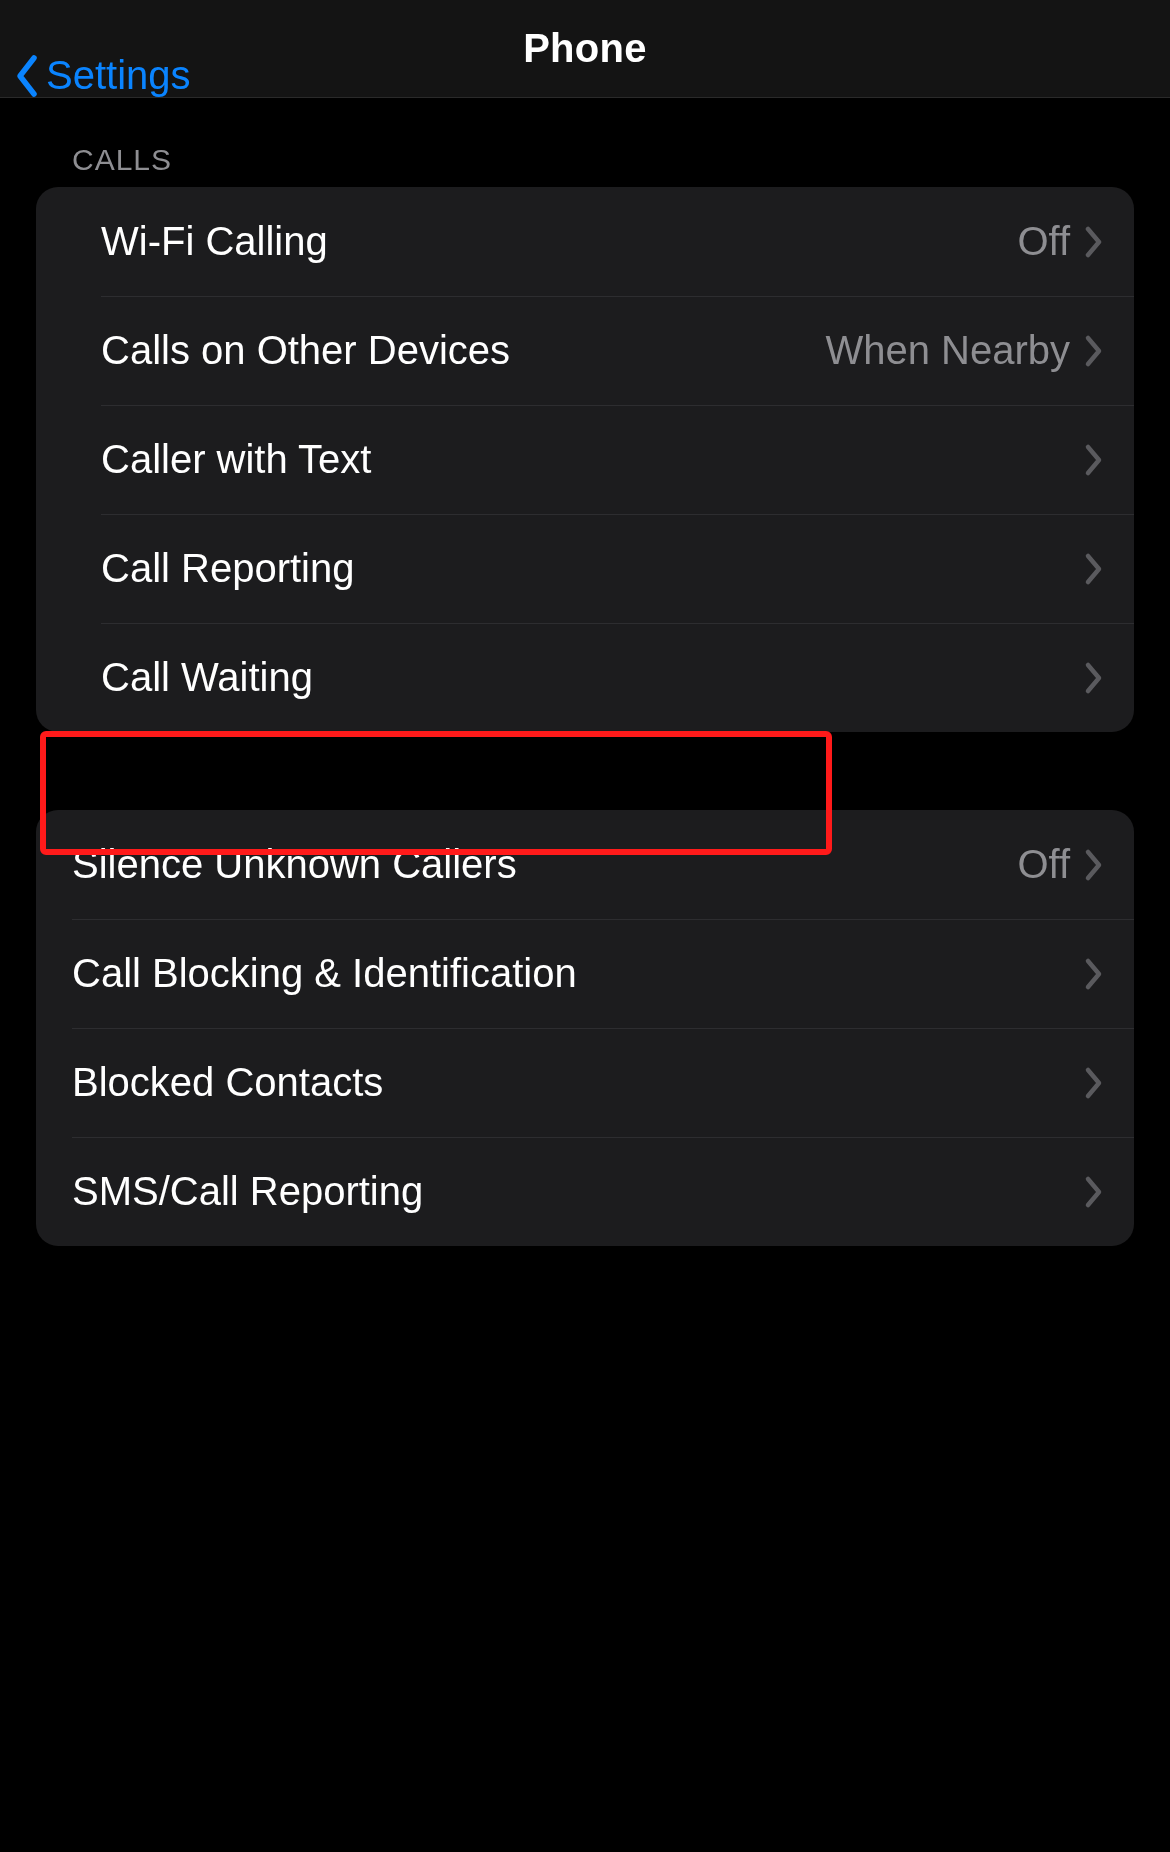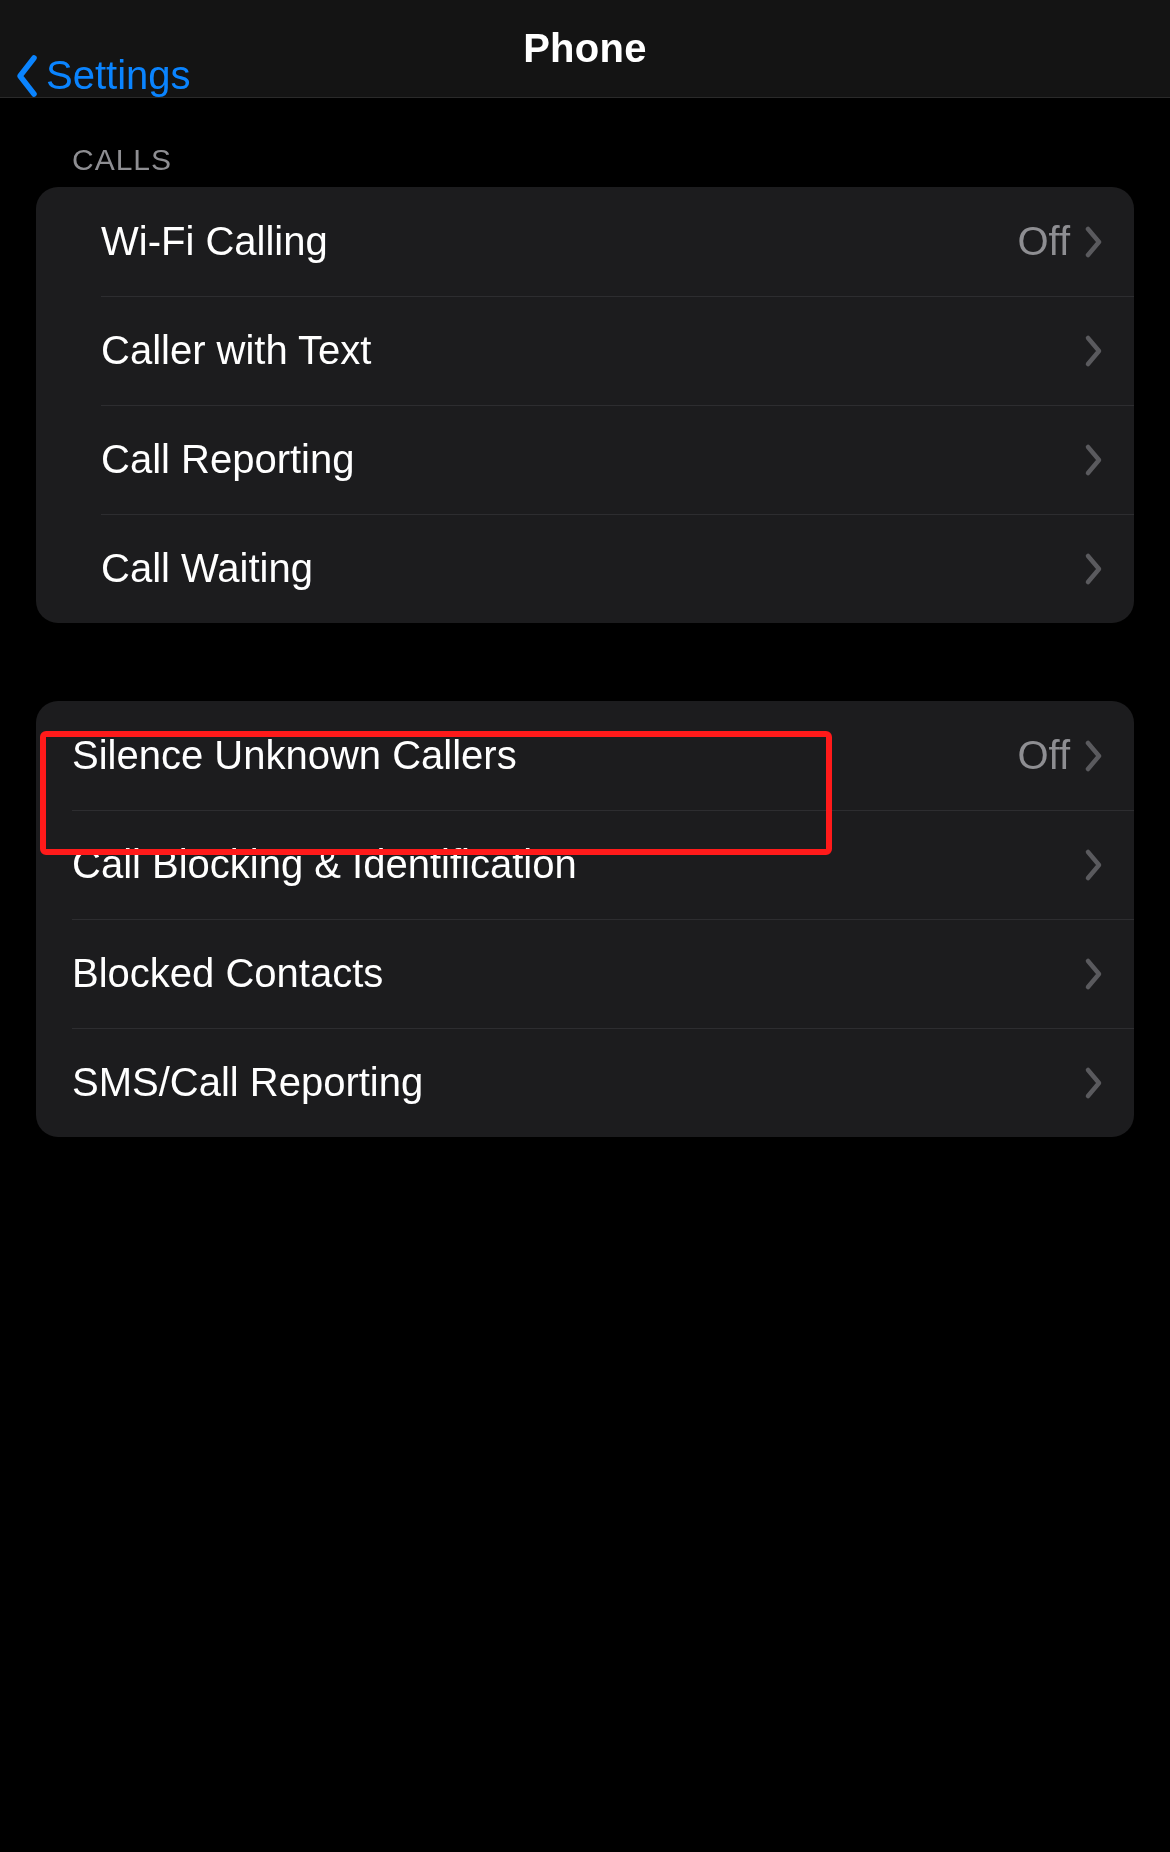--- a/index.html
+++ b/index.html
@@ -125,20 +125,29 @@
   <div class="row">
     <span class="row-label">Wi-Fi Calling</span>
     <span class="row-value">Off</span>
     <span class="row-chevron">
       <svg width="20" height="34" viewBox="0 0 20 34">
           <polyline points="4,4 15,17 4,30" stroke="#5a5a5e" stroke-width="4.5" fill="none" stroke-linecap="round" stroke-linejoin="round"></polyline>
         </svg>
     </span>
   </div>
   <div class="row">
+    <span class="row-label">Calls on Other Devices</span>
+    <span class="row-value">When Nearby</span>
+    <span class="row-chevron">
+      <svg width="20" height="34" viewBox="0 0 20 34">
+          <polyline points="4,4 15,17 4,30" stroke="#5a5a5e" stroke-width="4.5" fill="none" stroke-linecap="round" stroke-linejoin="round"></polyline>
+        </svg>
+    </span>
+  </div>
+  <div class="row">
     <span class="row-label">Caller with Text</span>
     <span class="row-value"></span>
     <span class="row-chevron">
       <svg width="20" height="34" viewBox="0 0 20 34">
           <polyline points="4,4 15,17 4,30" stroke="#5a5a5e" stroke-width="4.5" fill="none" stroke-linecap="round" stroke-linejoin="round"></polyline>
         </svg>
     </span>
   </div>
   <div class="row">
     <span class="row-label">Call Reporting</span>

